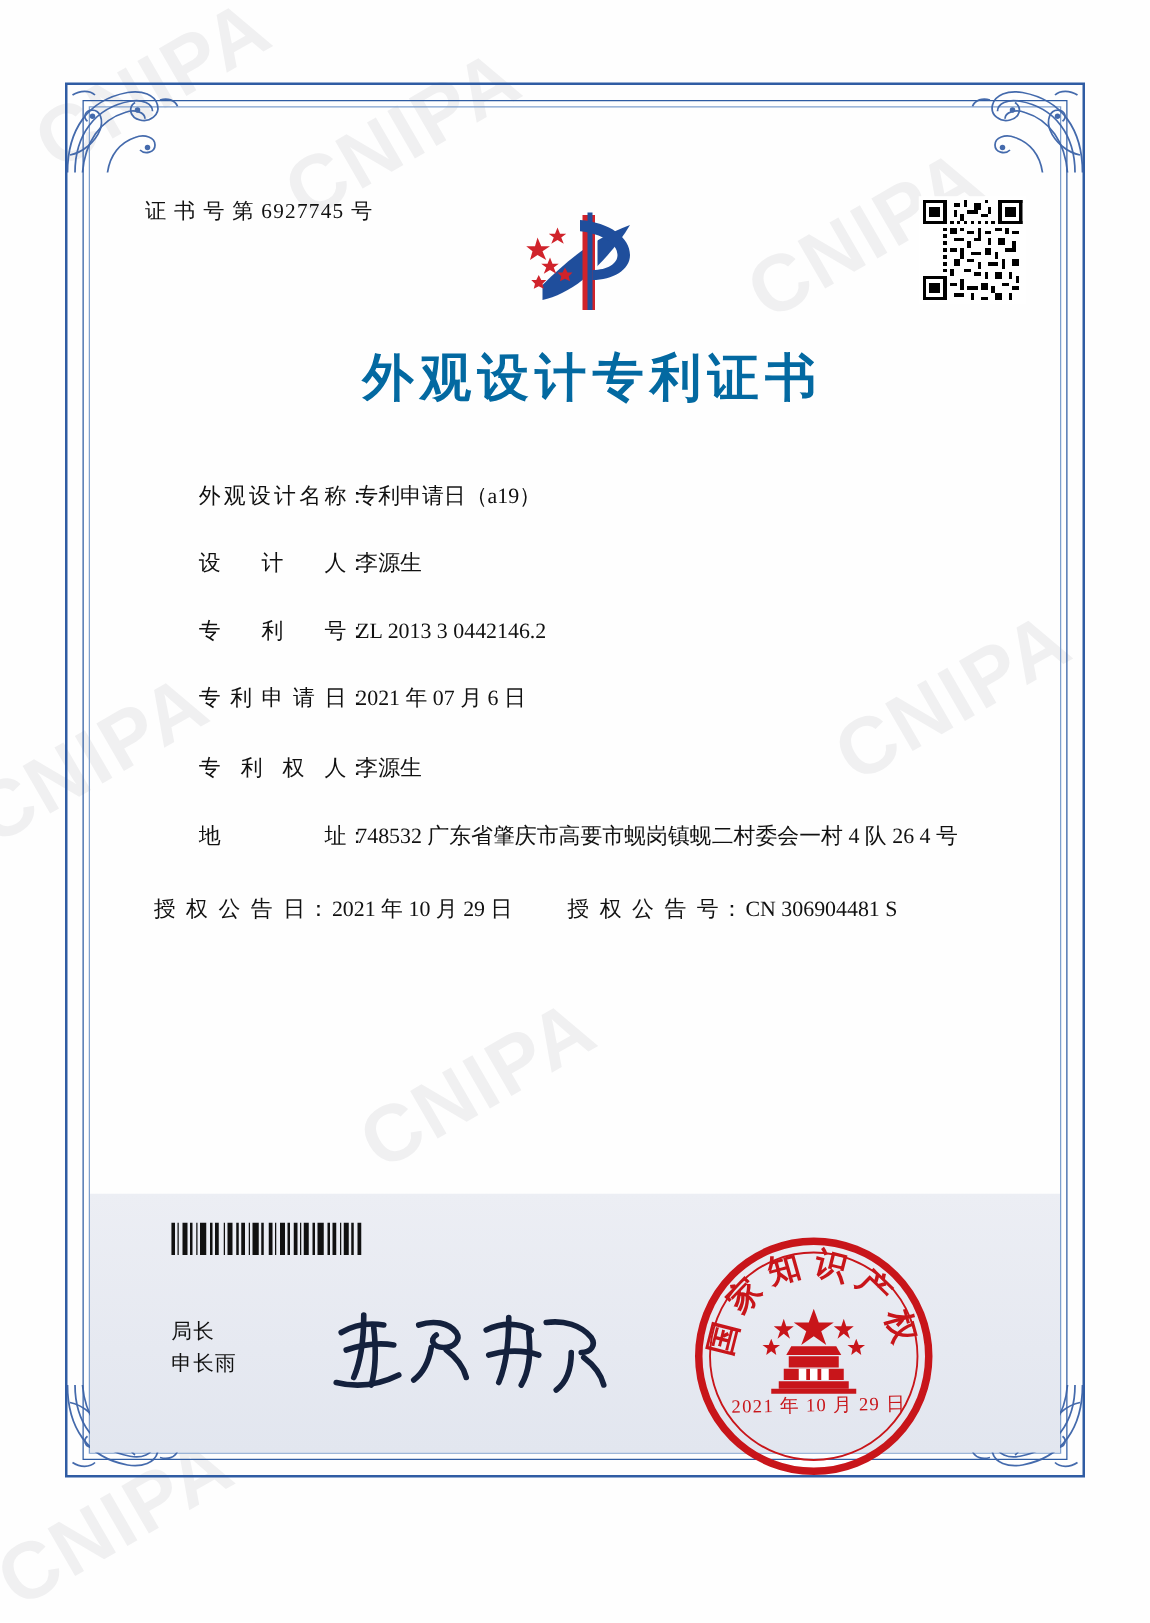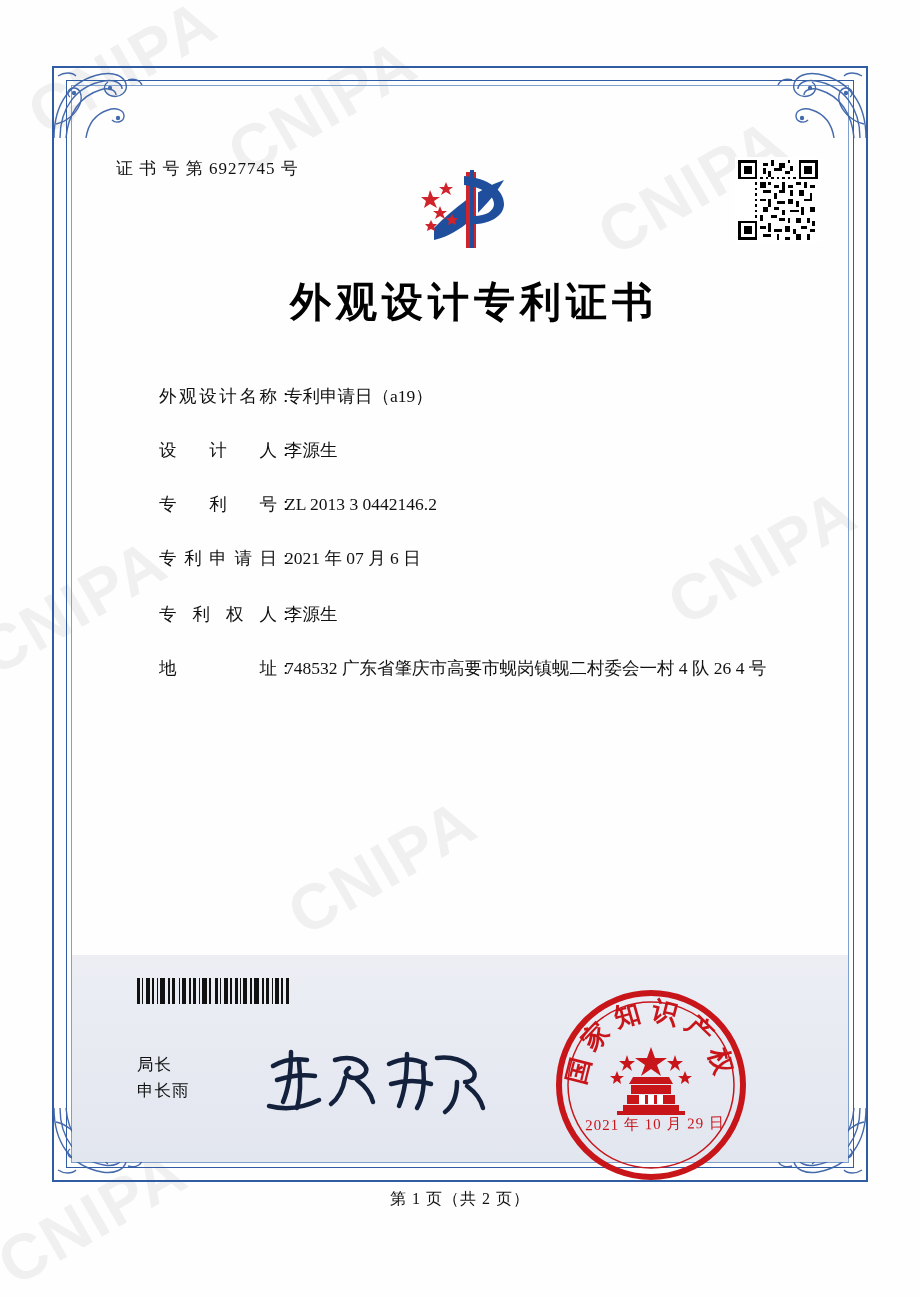--- a/index.html
+++ b/index.html
@@ -104,21 +104,21 @@
   #qr svg { width: 100%; height: 100%; display: block; }
 
   #doc-title {
     position: absolute;
     left: 0; top: 190px;
     width: 806px;
     text-align: center;
     font-size: 41px;
     font-weight: bold;
     letter-spacing: 5px;
-    color: #000000;
+    color: #0369a1;
     font-family: "DejaVu Serif", "Liberation Serif", serif;
   }
 
   .field {
     position: absolute;
     left: 52px;
     width: 690px;
     font-size: 17.5px;
     color: #111;
     line-height: 1.5;
@@ -465,20 +465,23 @@
     </div>
 
     <div class="field" id="f-owner">
       <span class="lbl">专 利 权 人</span><span class="sep">：</span><span class="val">李源生</span>
     </div>
 
     <div class="field" id="f-address">
       <span class="lbl">地 址</span><span class="sep">：</span><span class="val">748532 广东省肇庆市高要市蚬岗镇蚬二村委会一村 4 队 26 4 号</span>
     </div>
 
+    <div id="f-announce">
+      <span class="lbl2">授 权 公 告 日：</span><span>2021 年 10 月 29 日</span><span class="gap"></span><span class="lbl2">授 权 公 告 号：</span><span>CN 306904481 S</span>
+    </div>
 
 
     <div id="band"></div>
 
     <div id="barcode">
       <i style="width:3px"></i>
         <i style="width:2px;background:transparent"></i>
       <i style="width:1px"></i>
         <i style="width:3px;background:transparent"></i>
       <i style="width:4px"></i>
@@ -590,16 +593,15 @@
           <path id="sealArc" d="M100,100 m-65,0 a65,65 0 1,1 130,0" transform="rotate(-8 100 100)"></path>
         </defs>
         <text fill="#c8151a" font-size="26" font-family="'DejaVu Serif', serif" font-weight="bold" letter-spacing="8">
           <textPath href="#sealArc" startOffset="4%">国家知识产权局</textPath>
         </text>
       </svg>
     </div>
 
     <div id="seal-date">2021 年 10 月 29 日</div>
 
-    <div id="page-no">第 1 页（共 2 页）</div>
   </div>
 
 </div>
 
 </body></html>

